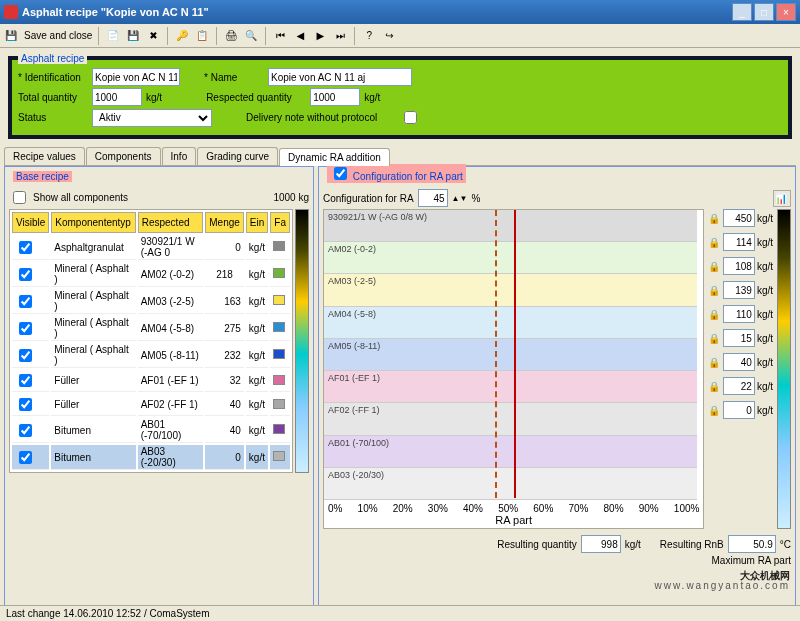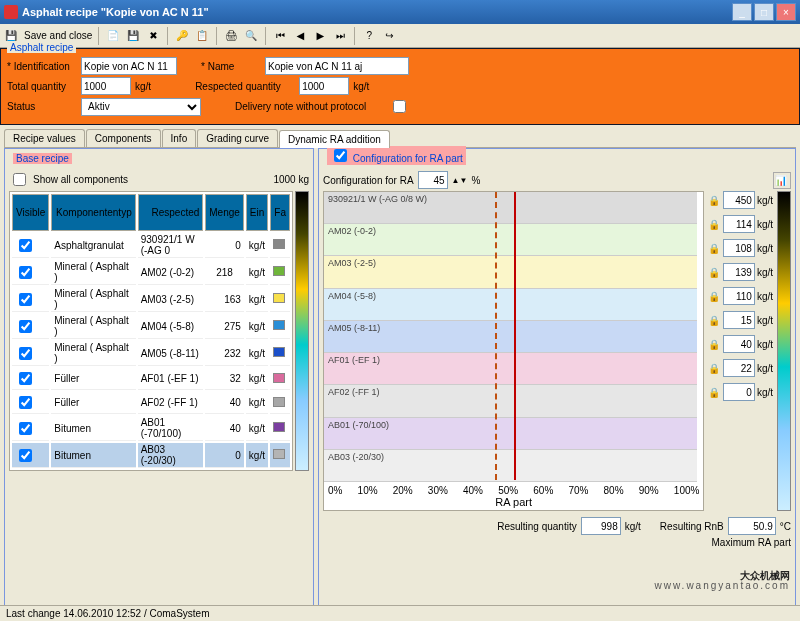--- a/index.html
+++ b/index.html
@@ -5,33 +5,33 @@
 * { box-sizing: border-box; font-family: Tahoma, Arial, sans-serif; font-size: 10px; }
 body { margin: 0; background: #ece9d8; width: 800px; height: 621px; overflow: hidden; }
 .titlebar { background: linear-gradient(#3b7ec9,#2560a7); color: #fff; height: 24px; display: flex; align-items: center; padding: 0 4px; }
 .titlebar .icon { width: 14px; height: 14px; background: #d33; border-radius: 2px; margin-right: 4px; }
 .titlebar .title { flex: 1; font-weight: bold; font-size: 11px; }
 .winbtn { width: 20px; height: 18px; background: #cde; border: 1px solid #5b8ec9; margin-left: 2px; display: flex; align-items: center; justify-content: center; }
 .winbtn.close { background: #e77; }
 .toolbar { height: 24px; background: #ece9d8; border-bottom: 1px solid #aca899; display: flex; align-items: center; padding: 0 4px; gap: 4px; }
 .tbbtn { width: 16px; height: 16px; display: inline-flex; align-items: center; justify-content: center; border: 1px solid transparent; }
 .sep { width: 1px; height: 18px; background: #aca899; margin: 0 2px; }
-.group { border: 1px solid #0f172a; margin: 0; padding: 6px 6px 6px 6px; position: relative; background: #f97316; }
+.group { border: 4px solid #0f172a; margin: 8px; padding: 6px 6px 6px 6px; position: relative; background: #84cc16; }
 .group-title { position: absolute; top: -7px; left: 6px; background: #ece9d8; color: #0046d5; padding: 0 3px; font-size: 10px; }
 .form-row { display: flex; align-items: center; margin: 2px 0; gap: 4px; }
 .label { color: #000; min-width: 70px; }
 input[type=text], select { border: 1px solid #7f9db9; background: #fff; height: 18px; padding: 0 2px; font-size: 10px; }
 .tabs { display: flex; border-bottom: 1px solid #aca899; margin: 4px 4px 0 4px; }
 .tab { padding: 3px 8px; border: 1px solid #aca899; border-bottom: none; background: #ece9d8; margin-right: 1px; border-radius: 3px 3px 0 0; font-size: 10px; }
 .tab.active { background: #fff; position: relative; top: 1px; }
 .content { display: flex; margin: 0 4px; gap: 4px; }
 .panel { border: 1px solid #7a96df; background: #ece9d8; padding: 4px; }
 .panel-title { color: #0046d5; font-size: 10px; margin: -8px 0 4px 4px; background: #fca5a5; display: inline-block; padding: 0 3px; }
 .table { font-size: 10px; border: 1px solid #aca899; background: #fff; }
-.table th { background: #0369a1; border: 1px solid #aca899; padding: 12px 3px; font-weight: normal; text-align: right; }
+.table th { background: #fde047; border: 1px solid #aca899; padding: 4px 3px; font-weight: normal; text-align: left; }
 .table td { border-bottom: 1px solid #eee; padding: 1px 3px; }
 .table tr.sel td { background: #b9d1ea; }
 .swatch { width: 12px; height: 10px; display: inline-block; border: 1px solid #888; }
 .chart { border: 1px solid #aca899; background: #fff; position: relative; height: 320px; }
 .band { position: absolute; left: 0; right: 6px; border-bottom: 1px solid #ccc; padding: 2px 4px; font-size: 9px; color: #444; }
 .xaxis { position: absolute; bottom: 14px; left: 0; right: 0; display: flex; justify-content: space-between; font-size: 8px; padding: 0 4px; }
 .rcol { display: flex; flex-direction: column; gap: 6px; margin-left: 4px; }
 .rval { display: flex; align-items: center; gap: 2px; }
 .rval input { width: 32px; text-align: right; }
 .gradbar { width: 14px; background: linear-gradient(#000 0%,#440 15%,#fc0 35%,#0cc 55%,#8cf 75%,#cef 100%); border: 1px solid #888; }
@@ -71,21 +71,21 @@
   <span class="tbbtn">⏭</span>
   <span class="sep"></span>
   <span class="tbbtn">?</span>
   <span class="tbbtn">↪</span>
 </div>
 
 <div class="group">
   <span class="group-title">Asphalt recipe</span>
   <div class="form-row">
     <span class="label">* Identification</span>
-    <input type="text" style="width: 96px;" value="Kopie von AC N 11">
+    <input type="text" style="width: 88px;" value="Kopie von AC N 11">
     <span class="label" style="min-width:60px;margin-left:20px">* Name</span>
     <input type="text" style="width: 144px;" value="Kopie von AC N 11 aj">
   </div>
   <div class="form-row">
     <span class="label">Total quantity</span>
     <input type="text" style="width: 50px;" value="1000">
     <span>kg/t</span>
     <span class="label" style="min-width:100px;margin-left:40px">Respected quantity</span>
     <input type="text" style="width: 50px;" value="1000">
     <span>kg/t</span>

